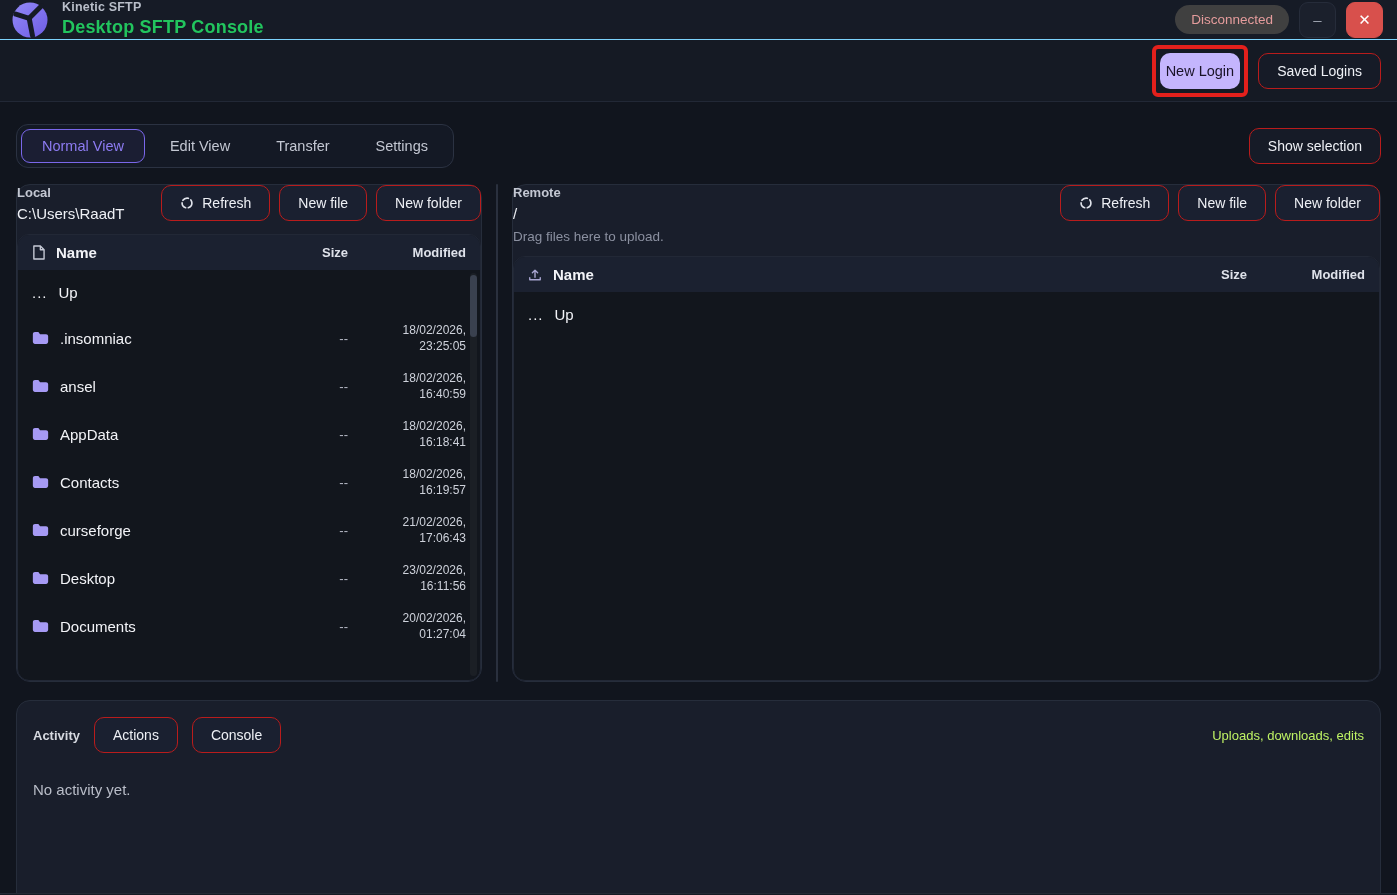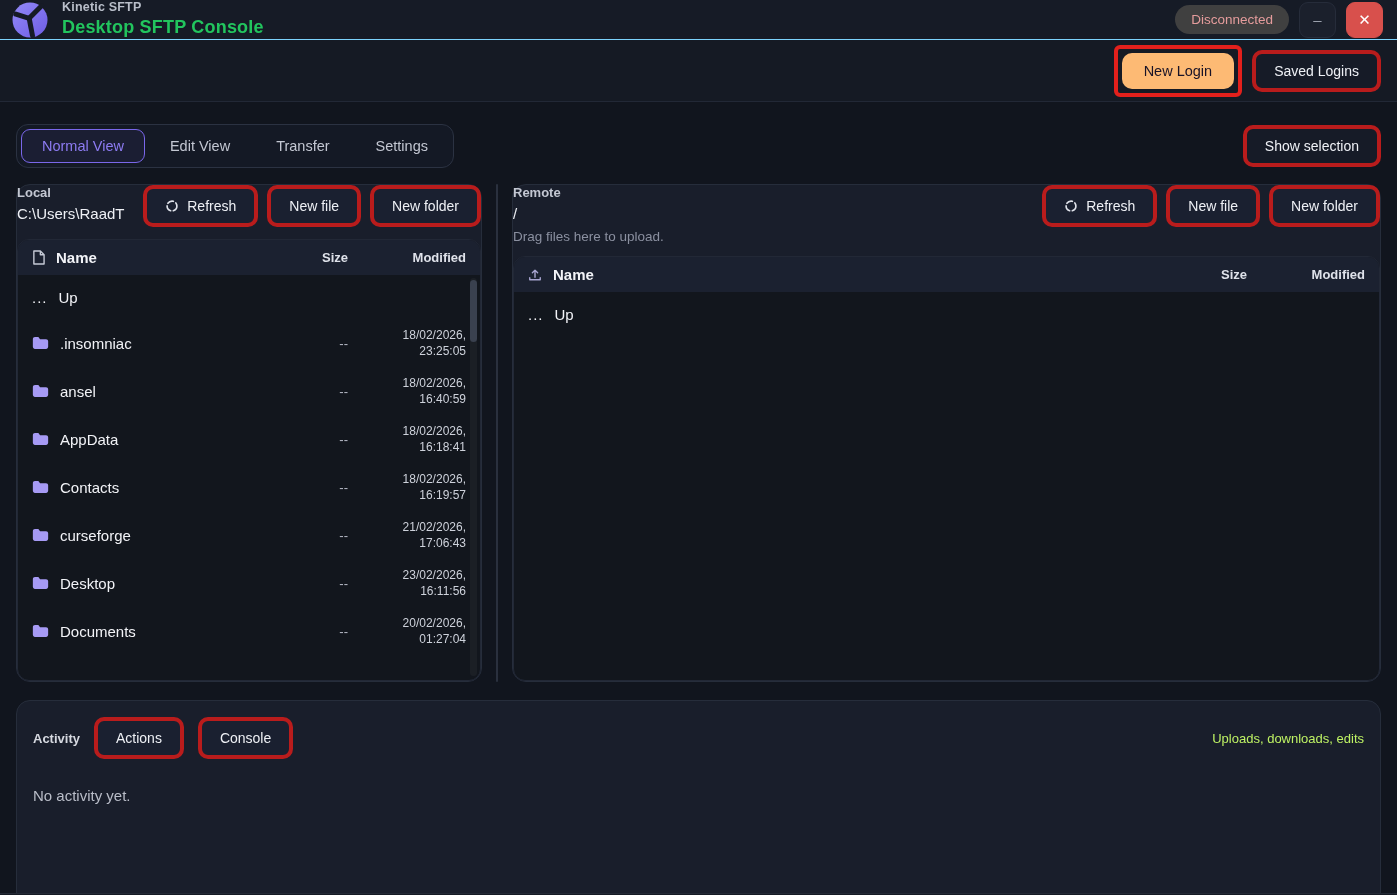--- a/index.html
+++ b/index.html
@@ -33,32 +33,32 @@
   .win-btn.min { background:#1b202c; color:#9aa0ac; }
   .win-btn.close { background:#d8504c; border-color:#d8504c; color:#fff; font-weight:700; }
 
   
   .toolbar {
     height:62px; background:#151a24; border-bottom:1px solid #222836;
     display:flex; align-items:center; justify-content:flex-end; gap:10px;
     padding:0 16px;
   }
   .btn {
-    background:#1a2030; border:4px solid #b91c1c; color:#eef0f5;
+    background:#1a2030; border:1px solid #b91c1c; color:#eef0f5;
     border-radius:10px; padding:9px 18px; font-size:14px; cursor:pointer;
     display:inline-flex; align-items:center; gap:8px; white-space:nowrap;
   }
   .btn.ghost { background:#161b27; }
   .highlight-box {
     border:4px solid #e3201c; border-radius:6px; padding:4px;
     display:inline-flex;
   }
   .btn.primary {
-    background:#fdba74; border:none; color:#191327; font-weight:500;
-    padding:10px 22px; border-radius:10px; font-size:14.5px;
+    background:#c4b5fd; border:none; color:#191327; font-weight:500;
+    padding:10px 6px; border-radius:10px; font-size:14.5px;
   }
 
   
   .main { padding:0 16px; }
   .tab-row { margin-top:22px; display:flex; align-items:center; justify-content:space-between; }
   .tabs {
     display:inline-flex; align-items:center; gap:4px;
     border:1px solid #2b3242; border-radius:12px; background:#141925; padding:4px;
   }
   .tab { padding:8px 20px; font-size:14.5px; color:#c3c7d2; border-radius:9px;

